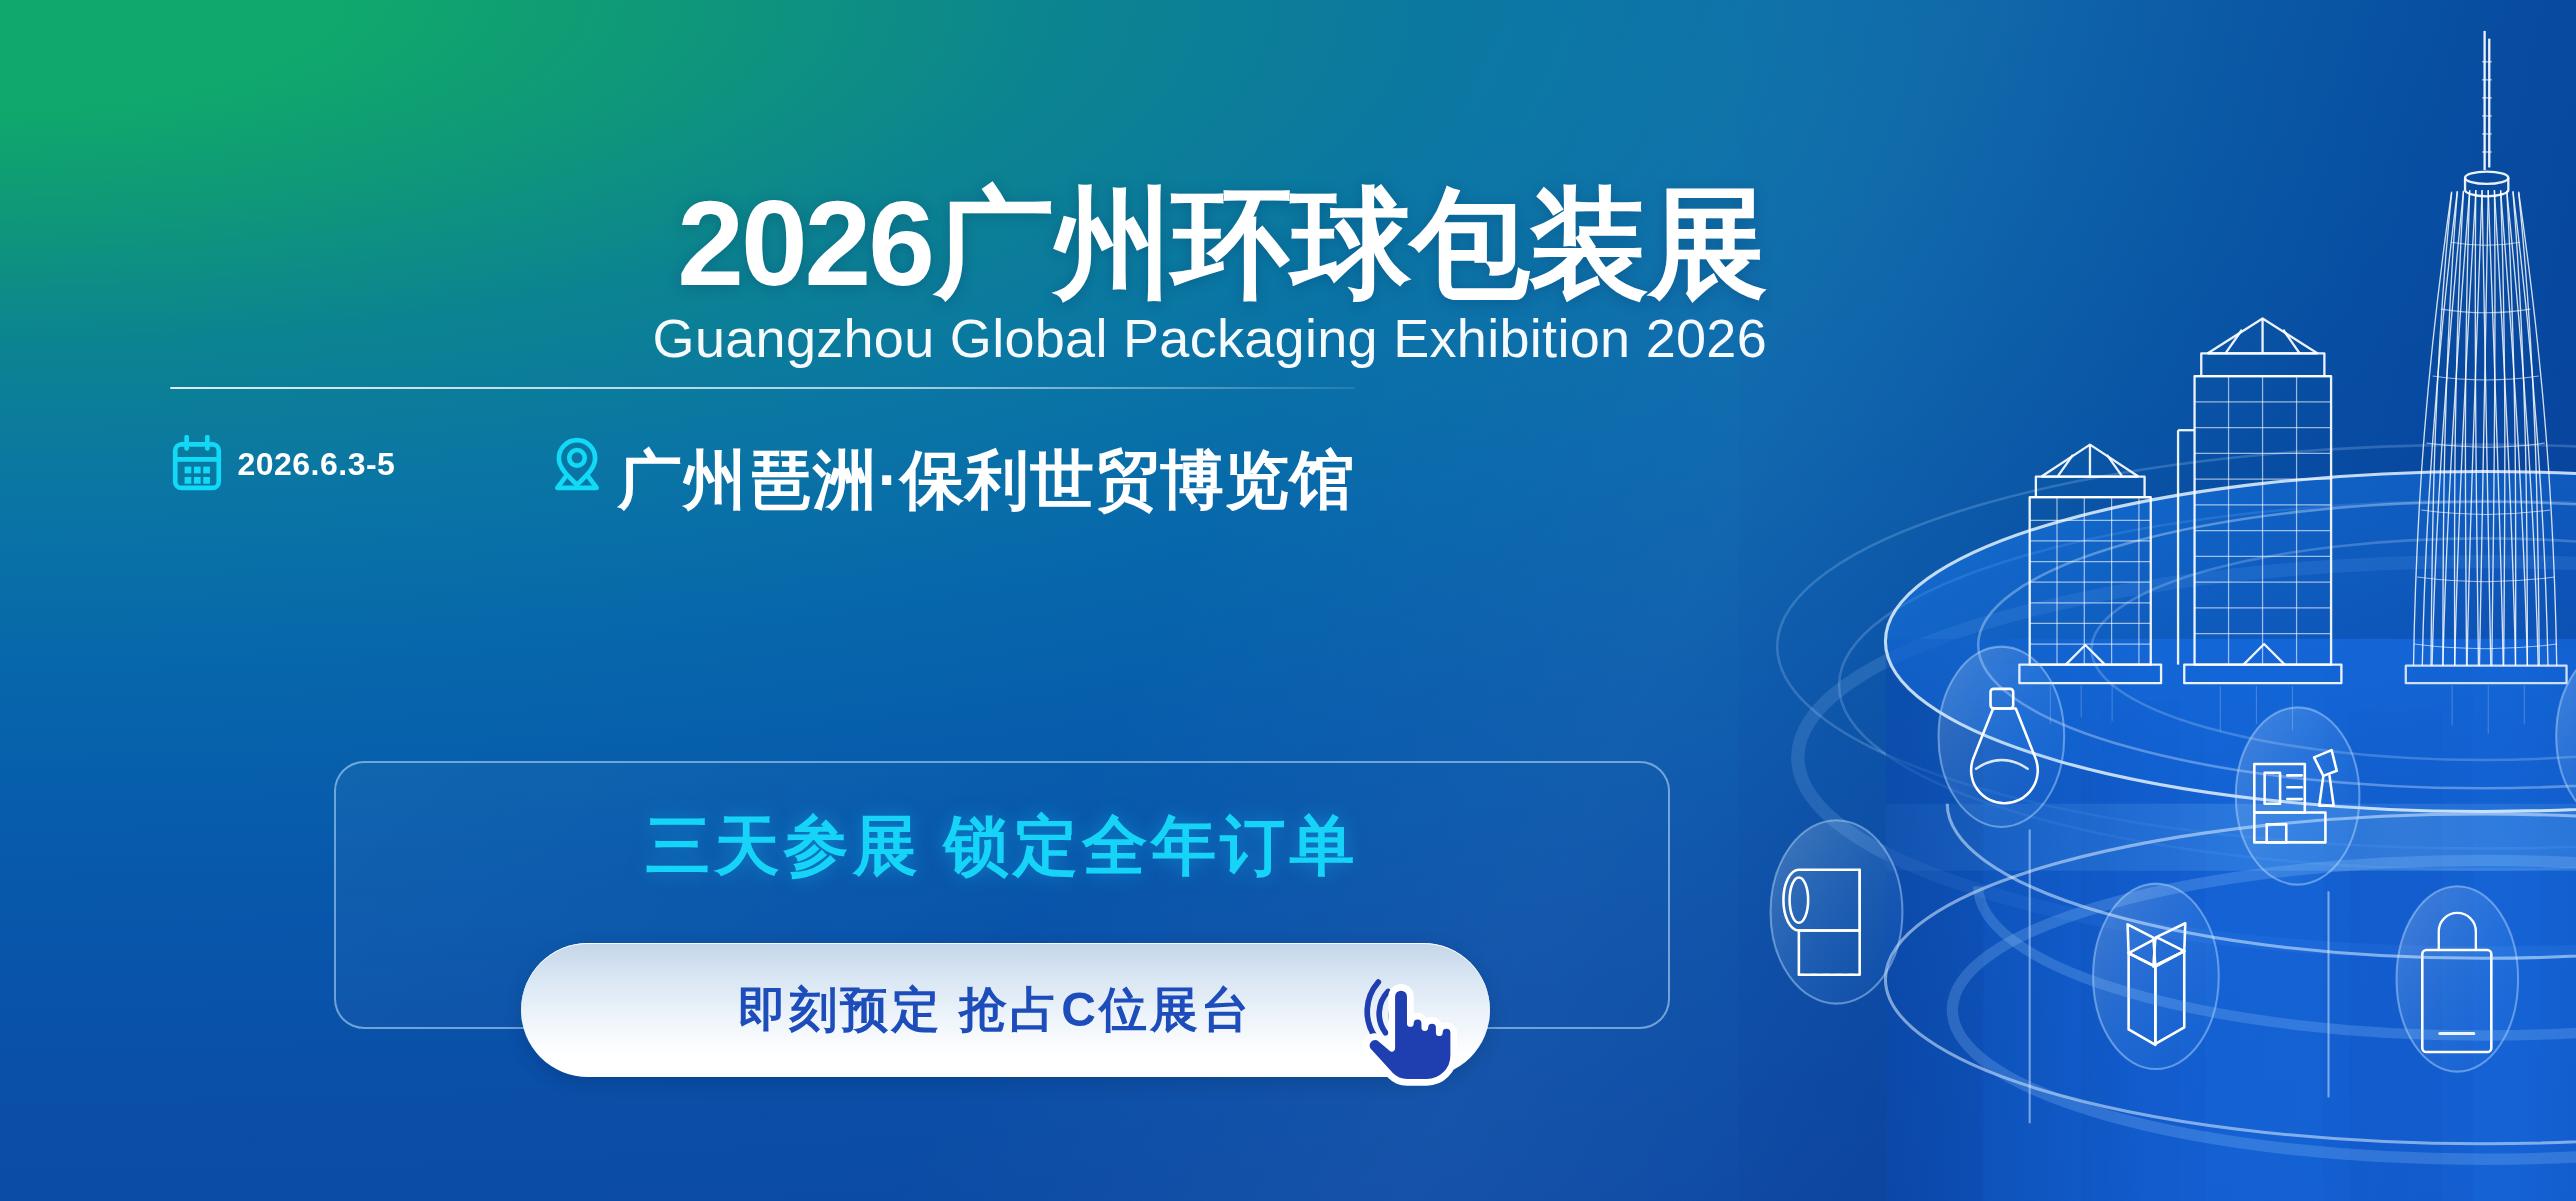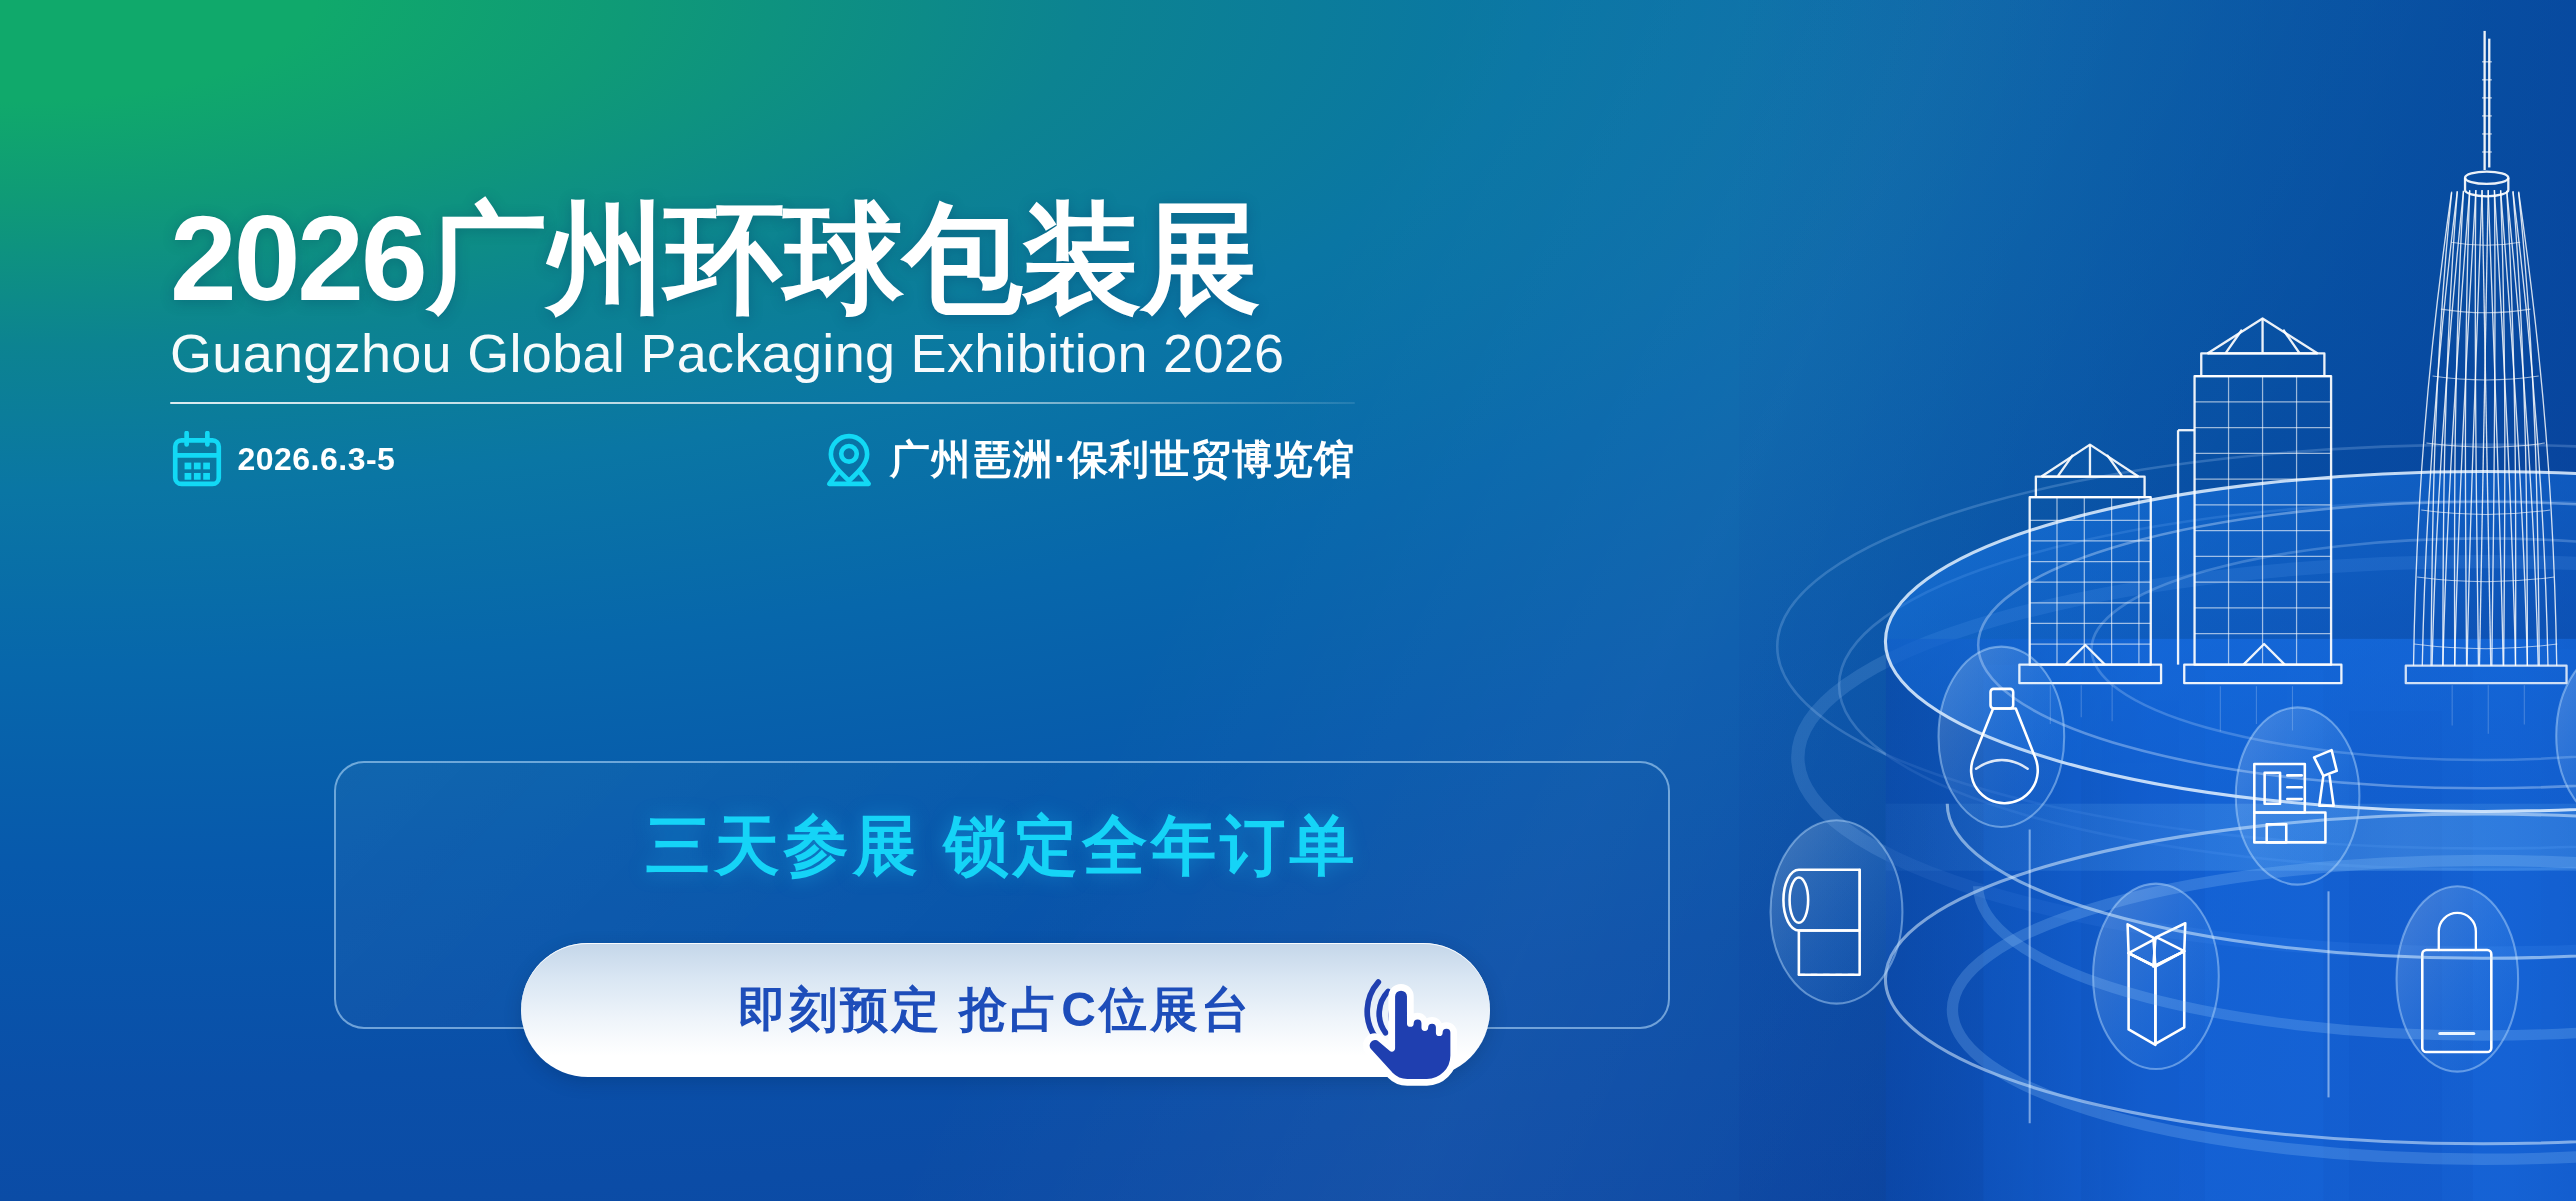--- a/index.html
+++ b/index.html
@@ -22,21 +22,21 @@
     pointer-events:none;
   }
   .bg-deep-right{
     position:absolute; top:0; right:0; width:46%; height:100%;
     background:linear-gradient(100deg, rgba(8,50,140,0) 0%, rgba(8,48,142,.45) 55%, rgba(7,45,140,.72) 100%);
     pointer-events:none;
   }
 
   
   .content{
-    position:absolute; left:170px; top:195px; width:1597px;
+    position:absolute; left:170px; top:180px; width:1597px;text-align:right;
   }
   .title-cn{
     font-size:120px;
     font-weight:700;
     color:#ffffff;
     letter-spacing:-1px;
     line-height:1.05;
     white-space:nowrap;
     text-shadow:0 2.1px 13.4px rgba(0,40,90,.26);
   }
@@ -64,21 +64,21 @@
     width:1185px;
   }
   .meta-item{ display:flex; align-items:center; }
   .meta-item.date{ width:840px; }
   .meta-ico{ flex:0 0 auto; width:54px; height:57px; margin-right:13.4px; display:block; }
   .meta-text{
     font-size:32px; font-weight:700; color:#ffffff;
     letter-spacing:0.5px; white-space:nowrap;
     line-height:1;
   }
-  .meta-text.venue{ font-size:40px; letter-spacing:1px; }
+  .meta-text.venue{ font-size:64px; letter-spacing:1px;margin-top:32px; }
 
   
   .slogan-box{
     position:absolute;
     left:334px; top:761px;
     width:1336px; height:268px;
     border:2.6px solid rgba(190,225,255,.55);
     border-radius:30px;
     background:linear-gradient(135deg, rgba(255,255,255,.045), rgba(255,255,255,0) 60%);
   }

